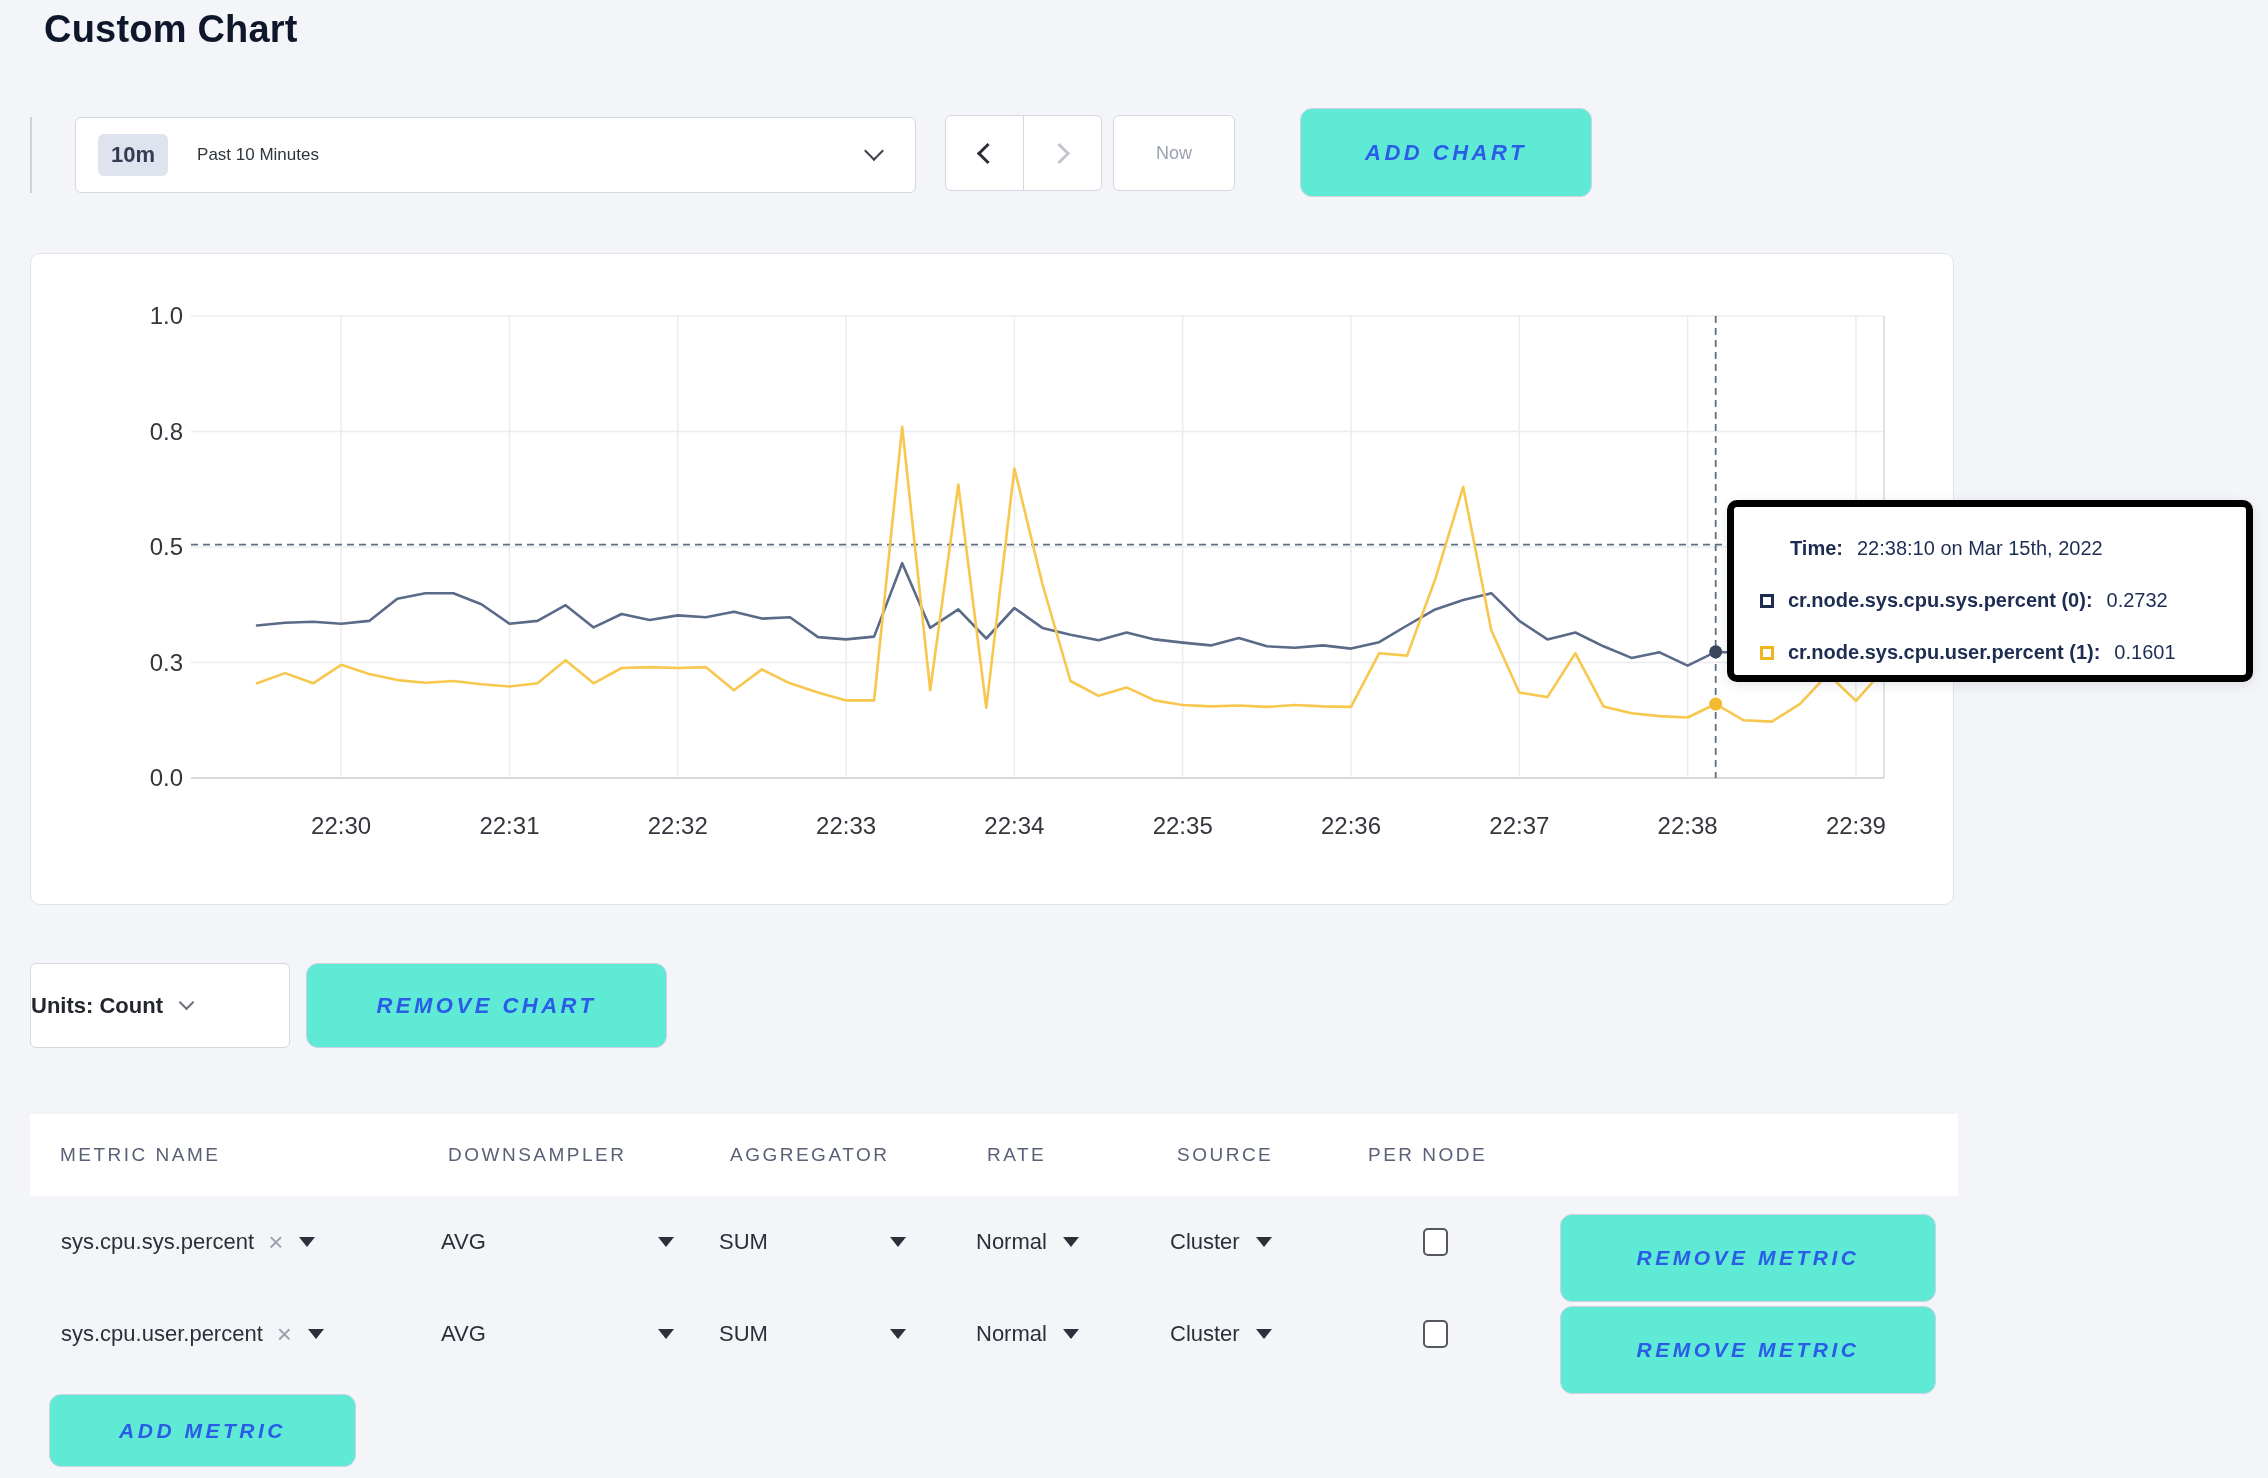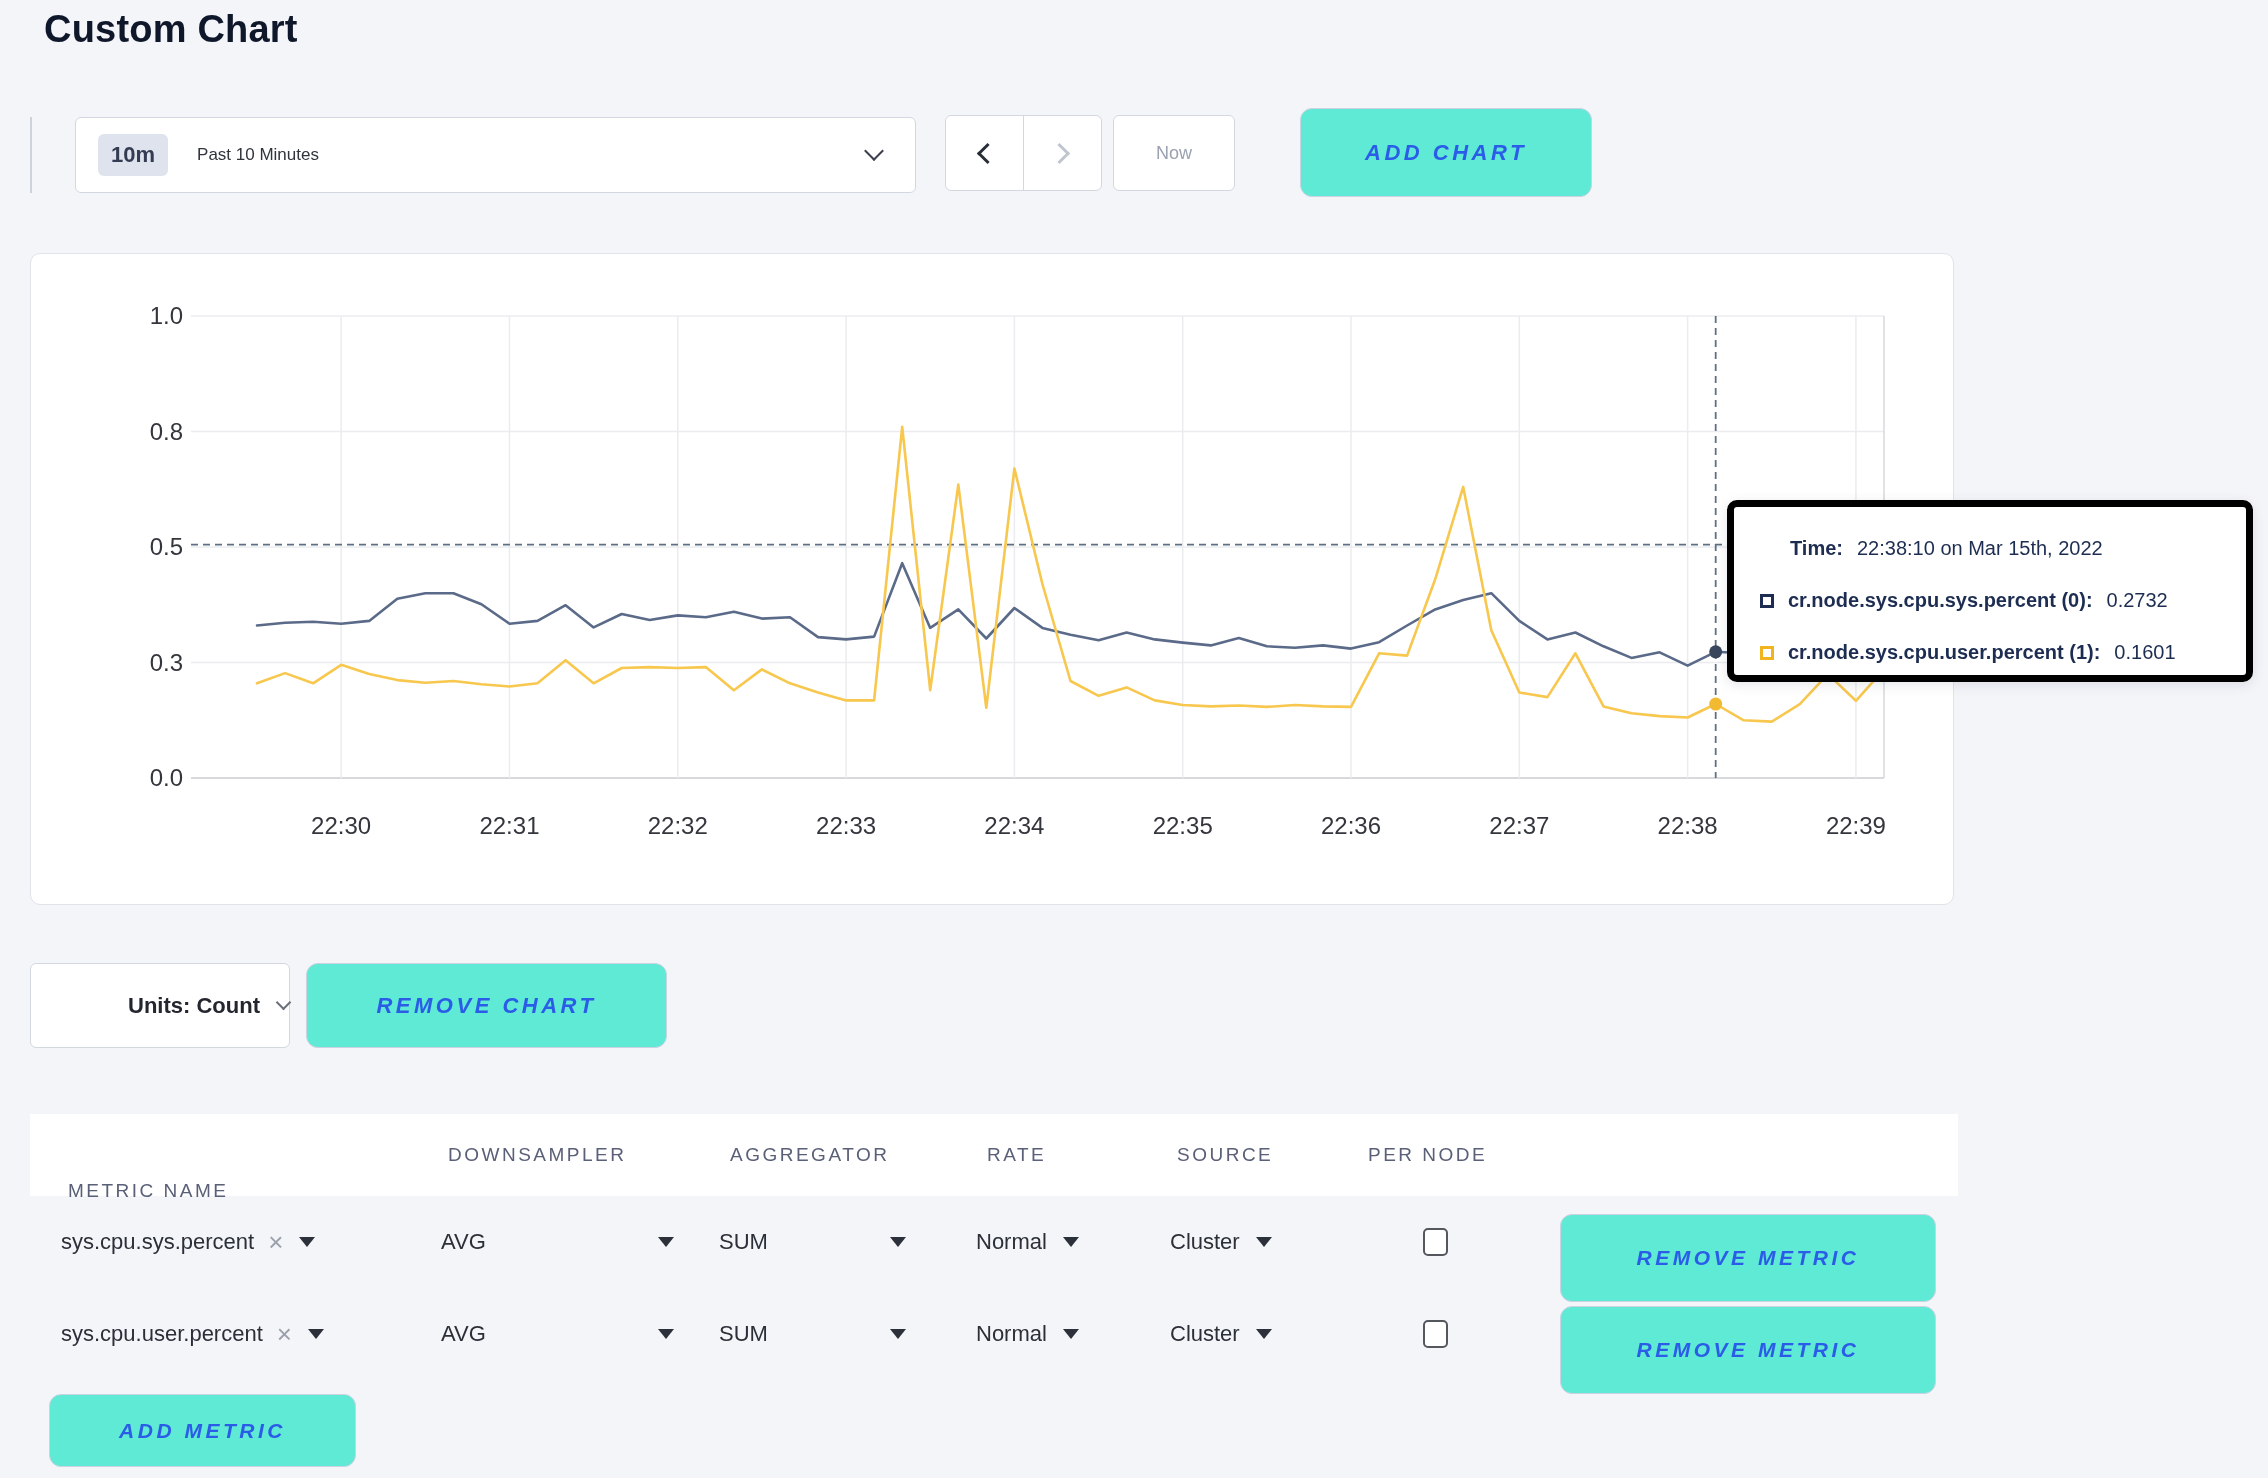--- a/index.html
+++ b/index.html
@@ -69,21 +69,21 @@
   }
   .tt-row { position:absolute; left:26px; display:flex; align-items:center; }
   .tt-row-time { top:30px; left:56px; }
   .tt-label { font-weight:700; }
   .tt-value { font-weight:400; margin-left:14px; }
   .tt-swatch { width:14px; height:14px; margin-right:14px; flex:none; background:#fff; }
   .tt-swatch-sys  { border:3px solid #1d2d52; }
   .tt-swatch-user { border:3px solid #efb41e; }
 
   
-  #units-select { left:30px; top:963px; width:260px; height:85px; display:flex; align-items:center; justify-content:flex-end; cursor:pointer; }
+  #units-select { left:30px; top:963px; width:260px; height:85px; display:flex; align-items:center; justify-content:flex-start; cursor:pointer; }
   #units-label { font-size:22px; font-weight:700; color:#23262e; margin-right:18px; }
   #remove-chart-button { left:306px; top:963px; width:361px; height:85px; }
 
   
   #table-header { left:30px; top:1114px; width:1928px; height:82px; background:#fff; }
   .th { position:absolute; top:50%; transform:translateY(-50%);
     font-size:19px; font-weight:500; letter-spacing:2.5px; color:#596077; text-transform:uppercase; white-space:nowrap; }
 
   .metric-row { left:30px; width:1928px; height:92px; }
   .cell { position:absolute; top:50%; transform:translateY(-50%); display:flex; align-items:center; cursor:pointer; }
@@ -182,21 +182,21 @@
   </div>
 </div>
 
 <div class="abs box" id="units-select">
   <span id="units-label">Units: Count</span>
   <span class="caret-chevron" style="border-color:#6b707a; width:11px; height:11px;"></span>
 </div>
 <div class="abs blue-button" id="remove-chart-button">REMOVE CHART</div>
 
 <div class="abs" id="table-header">
-  <span class="th" style="left:38px;margin-top:36px;">Metric Name</span>
+  <span class="th" style="left:30px;">Metric Name</span>
   <span class="th" style="left:418px;">Downsampler</span>
   <span class="th" style="left:700px;">Aggregator</span>
   <span class="th" style="left:957px;">Rate</span>
   <span class="th" style="left:1147px;">Source</span>
   <span class="th" style="left:1338px;">Per Node</span>
 </div>
 
 <div class="abs metric-row" style="top:1196px;">
   <div class="cell" style="left:31px;">
     <span class="cell-text">sys.cpu.sys.percent</span>

